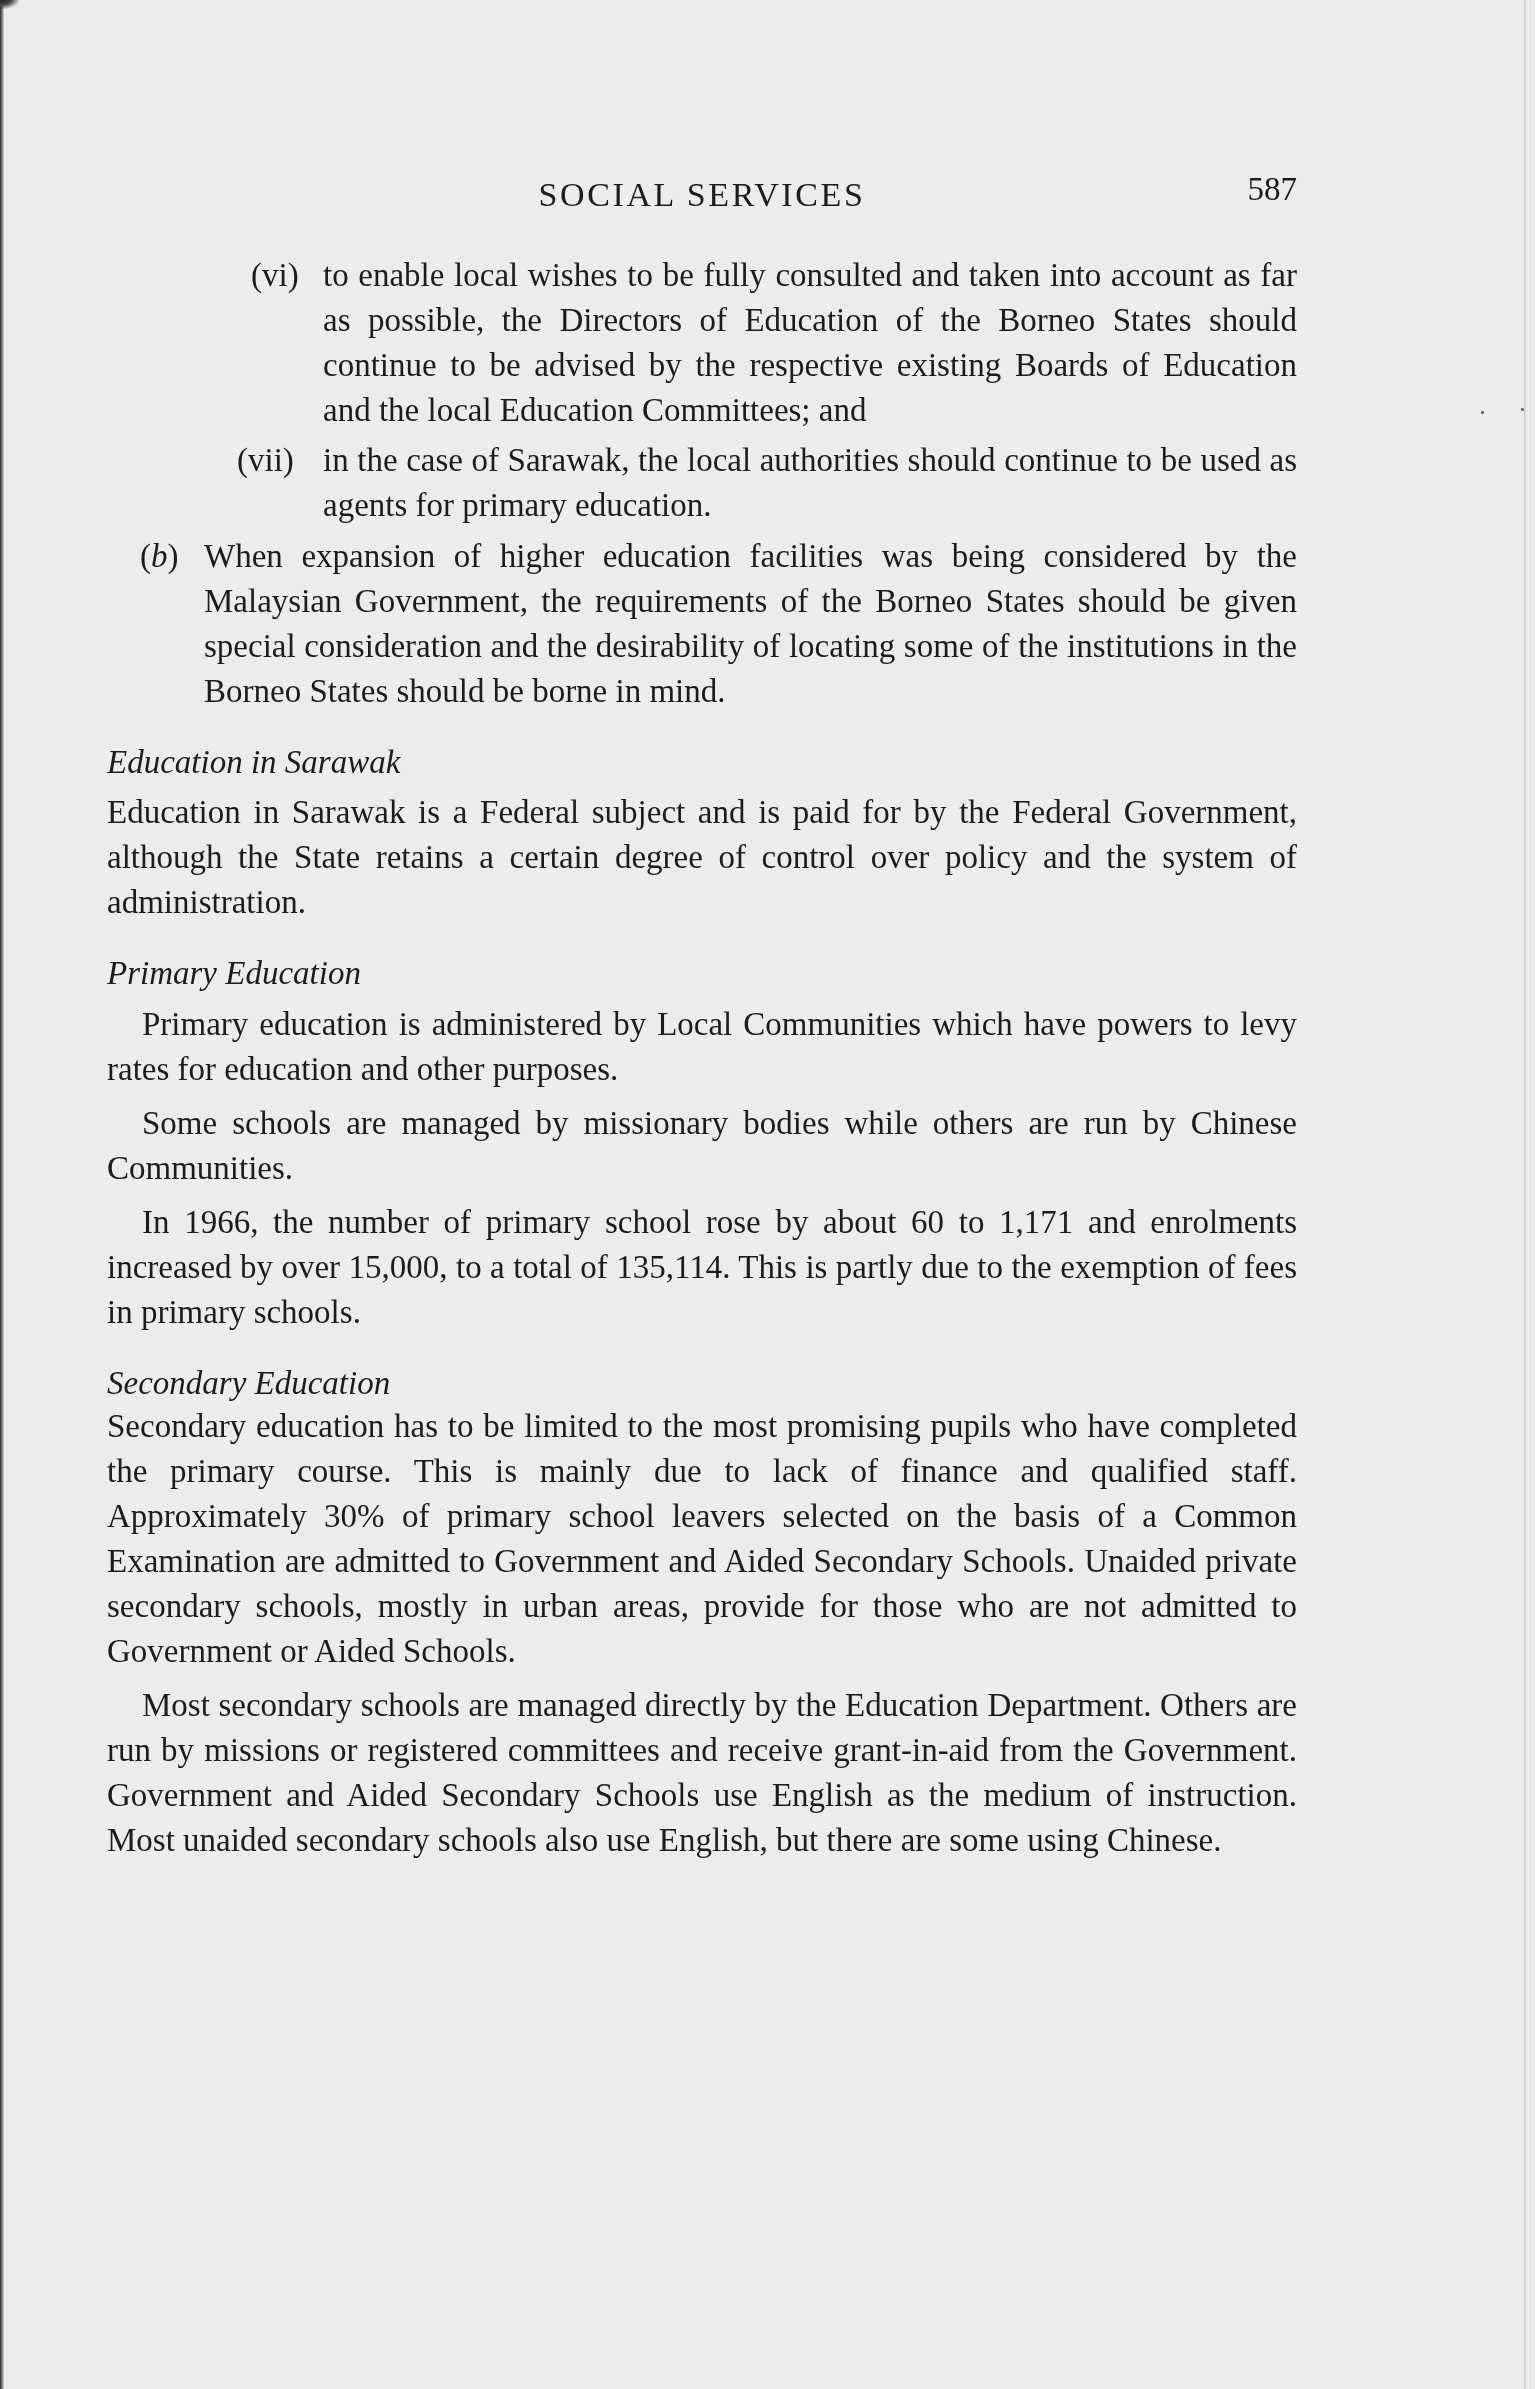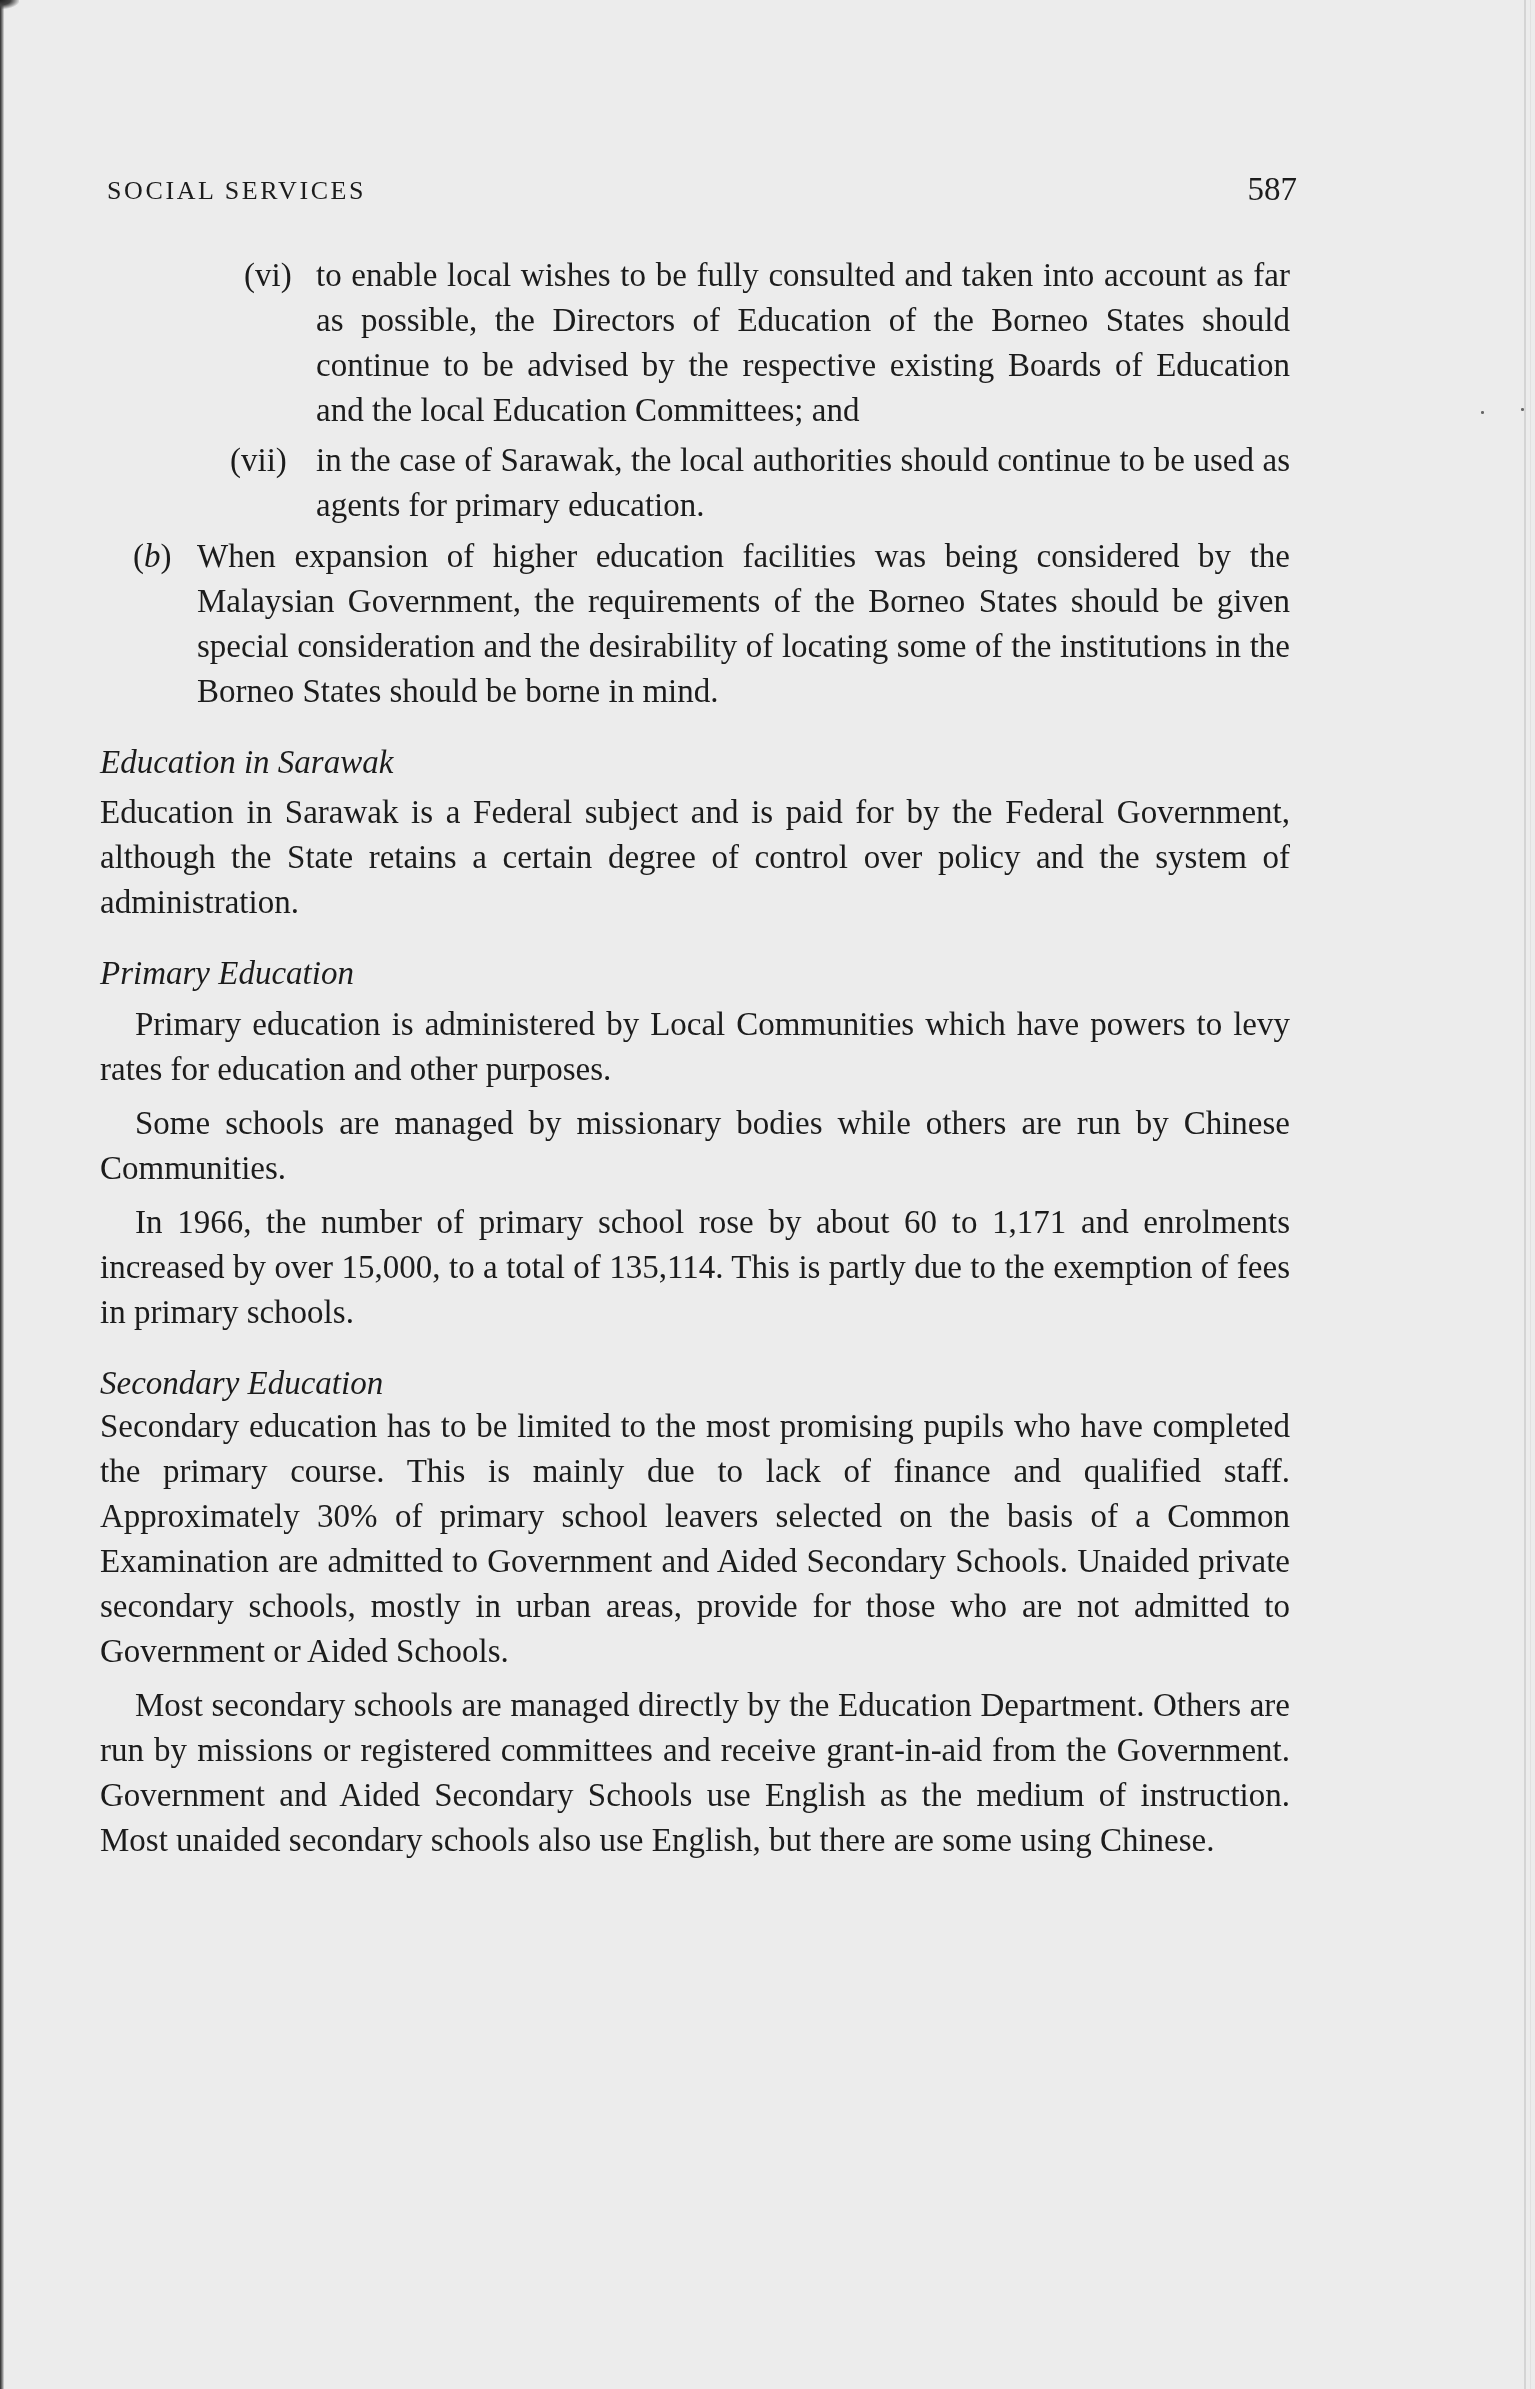--- a/index.html
+++ b/index.html
@@ -25,29 +25,29 @@
   .page-edge-right2 {
     position: absolute; right: 5.3px; top: 0; width: 0.9px; height: 2389px;
     background: #e0e0e0;
   }
   .speck { position: absolute; width: 2.6px; height: 2.6px; background: #666; border-radius: 50%; }
 
   .running-head {
     position: absolute; top: 171px; left: 107px; width: 1190px; height: 40px;
   }
   .running-title {
-    position: absolute; left: 0; right: 0; text-align: left;
-    font-size: 26px; letter-spacing: 2.6px; top: 5.3px;
+    position: absolute; left: 0; right: 0; text-align: center;
+    font-size: 34px; letter-spacing: 2.6px; top: 5.3px;
   }
   .page-number {
     position: absolute; right: 0; top: 0; font-size: 33px;
   }
 
   .text-block {
-    position: absolute; left: 100px; top: 253px; width: 1190px;
+    position: absolute; left: 107px; top: 253px; width: 1190px;
     font-size: 33px; line-height: 45px;
   }
   p { margin: 0; text-align: justify; font-family: Liberation Serif, serif; }
 
   .list-item { position: relative; }
   .item-vi { padding-left: 216px; }
   .item-vii { padding-left: 216px; margin-top: 5.3px; }
 
   .item-b { padding-left: 97px; margin-top: 5.3px; }
   .marker { position: absolute; white-space: nowrap; }

